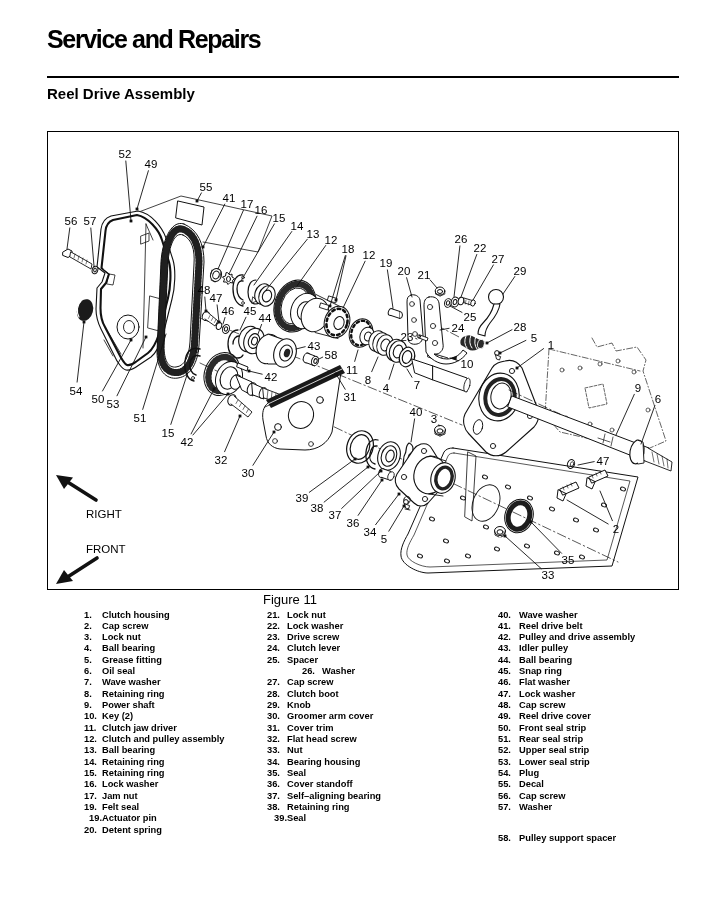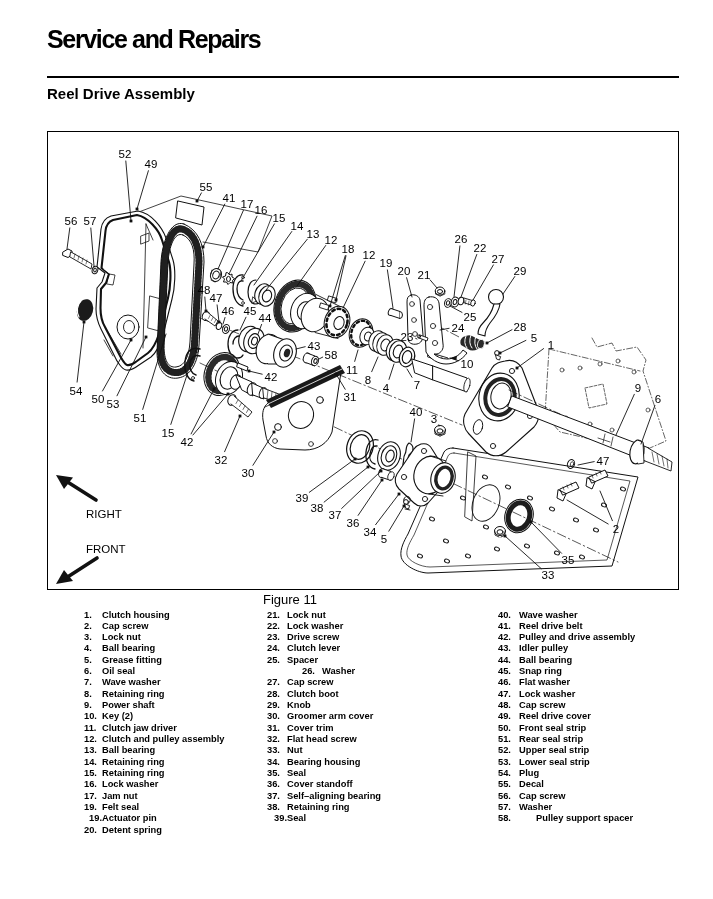--- a/index.html
+++ b/index.html
@@ -78,21 +78,21 @@
 <div><span class="n" style="width:21px;">48.</span>Cap screw</div>
 <div><span class="n" style="width:21px;">49.</span>Reel drive cover</div>
 <div><span class="n" style="width:21px;">50.</span>Front seal strip</div>
 <div><span class="n" style="width:21px;">51.</span>Rear seal strip</div>
 <div><span class="n" style="width:21px;">52.</span>Upper seal strip</div>
 <div><span class="n" style="width:21px;">53.</span>Lower seal strip</div>
 <div><span class="n" style="width:21px;">54.</span>Plug</div>
 <div><span class="n" style="width:21px;">55.</span>Decal</div>
 <div><span class="n" style="width:21px;">56.</span>Cap screw</div>
 <div><span class="n" style="width:21px;">57.</span>Washer</div>
-<div><span class="n" style="width:38px;">58.</span>Pulley support spacer</div>
+<div><span class="n" style="width:21px;margin-top:20px;">58.</span>Pulley support spacer</div>
 </div>
 
 <svg class="abs" style="left:0;top:0;" width="713" height="899" viewBox="0 0 713 899" fill="none" stroke-linecap="round" stroke-linejoin="round">
 
 <g stroke="#111" stroke-width="0.65">
 <path d="M592,338 L597,347 L612,343 L616,351 L637,347 L646,360 L643,371 L666,441 L643,451 L598,440" stroke-dasharray="6,2.2,1,2.2"></path>
 <path d="M549,349 L640,371 M549,349 L545,415 L560,432 L630,448" stroke-dasharray="6,2.2,1,2.2"></path>
 <circle cx="562" cy="370" r="2"></circle>
       <circle cx="580" cy="368" r="2"></circle>
       <circle cx="600" cy="364" r="2"></circle>

